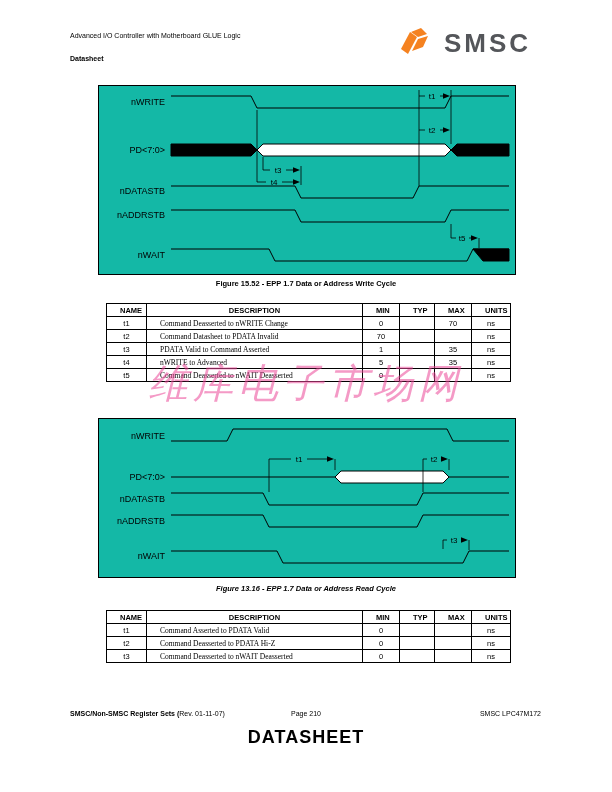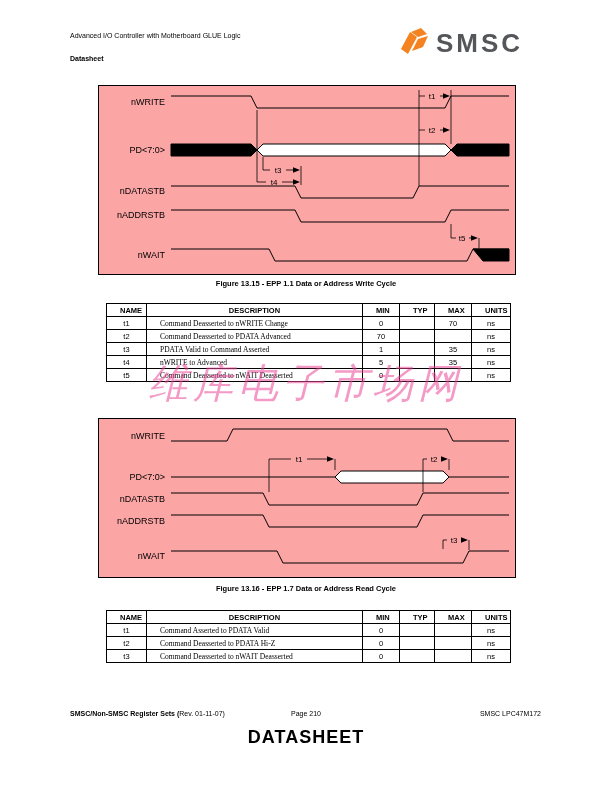--- a/index.html
+++ b/index.html
@@ -2,28 +2,28 @@
 <html><head>
 <meta charset="utf-8">
 <style>
   html,body{margin:0;padding:0;background:#e8e8e8;}
   .page{position:relative;width:612px;height:792px;margin:0 auto;background:#ffffff;
         font-family:"Liberation Sans",sans-serif;color:#000;overflow:hidden;}
   .abs{position:absolute;}
   
   .doc-title{left:70px;top:32px;font-size:7px;}
   .doc-sub{left:70px;top:55px;font-size:7px;font-weight:bold;}
-  .logo{left:398px;top:26px;width:146px;height:34px;display:flex;align-items:center;gap:4px;}
+  .logo{left:398px;top:26px;width:146px;height:34px;display:flex;align-items:center;gap:12px;}
   .logo-text{font-size:26px;font-weight:800;color:#54565a;letter-spacing:3px;line-height:30px;}
   
-  .dbox{border:1px solid #000;background:#fca5a5;}
+  .dbox{border:1px solid #000;background:#14b8a6;}
   .d1{left:98px;top:85px;width:416px;height:188px;}
   .d2{left:98px;top:418px;width:416px;height:158px;}
   .caption{left:0;right:0;text-align:center;font-size:7.5px;font-weight:bold;}
-  .cap1{top:279px;} .cap2{top:584px;}
+  .cap1{top:279px;} .cap2{top:584px;font-style:italic;}
   svg.wave{display:block;}
   svg.wave path, svg.wave line{stroke:#000;fill:none;stroke-width:1;}
   svg.wave .busopen{fill:#fff;stroke:#000;stroke-width:1;}
   svg.wave .busfill{fill:#000;stroke:#000;stroke-width:1;}
   svg.wave g.ann line{stroke-width:0.8;}
   svg.wave .tip{fill:#000;stroke:none;}
   svg.wave text{font-family:"Liberation Sans",sans-serif;font-size:9px;fill:#000;stroke:none;}
   svg.wave text.mk{font-size:8px;}
   
   .ttable{border-collapse:collapse;table-layout:fixed;width:404px;font-size:7.5px;}
@@ -101,21 +101,21 @@
         <polygon class="tip" points="201,96 194,93.2 194,98.8"></polygon>
         <polygon class="tip" points="379,152 372,149.2 372,154.8"></polygon>
       </g>
       <text class="mk" x="333" y="13" text-anchor="middle">t1</text>
       <text class="mk" x="333" y="47" text-anchor="middle">t2</text>
       <text class="mk" x="179" y="87" text-anchor="middle">t3</text>
       <text class="mk" x="175" y="99" text-anchor="middle">t4</text>
       <text class="mk" x="363" y="155" text-anchor="middle">t5</text>
     </svg>
   </div>
-  <div class="abs caption cap1">Figure 13.15 - EPP 1.1 Data or Address Write Cycle</div>
+  <div class="abs caption cap1">Figure 15.52 - EPP 1.7 Data or Address Write Cycle</div>
 
   <table class="abs ttable t1">
     <colgroup>
         <col style="width:40px">
         <col style="width:216px">
         <col style="width:37px">
         <col style="width:35px">
         <col style="width:37px">
         <col style="width:39px">
       </colgroup>
@@ -133,21 +133,21 @@
       <tr>
         <td>t1</td>
         <td class="desc">Command Deasserted to nWRITE Change</td>
         <td>0</td>
         <td></td>
         <td>70</td>
         <td>ns</td>
       </tr>
       <tr>
         <td>t2</td>
-        <td class="desc">Command Deasserted to PDATA Advanced</td>
+        <td class="desc">Command Datasheet to PDATA Invalid</td>
         <td>70</td>
         <td></td>
         <td></td>
         <td>ns</td>
       </tr>
       <tr>
         <td>t3</td>
         <td class="desc">PDATA Valid to Command Asserted</td>
         <td>1</td>
         <td></td>

